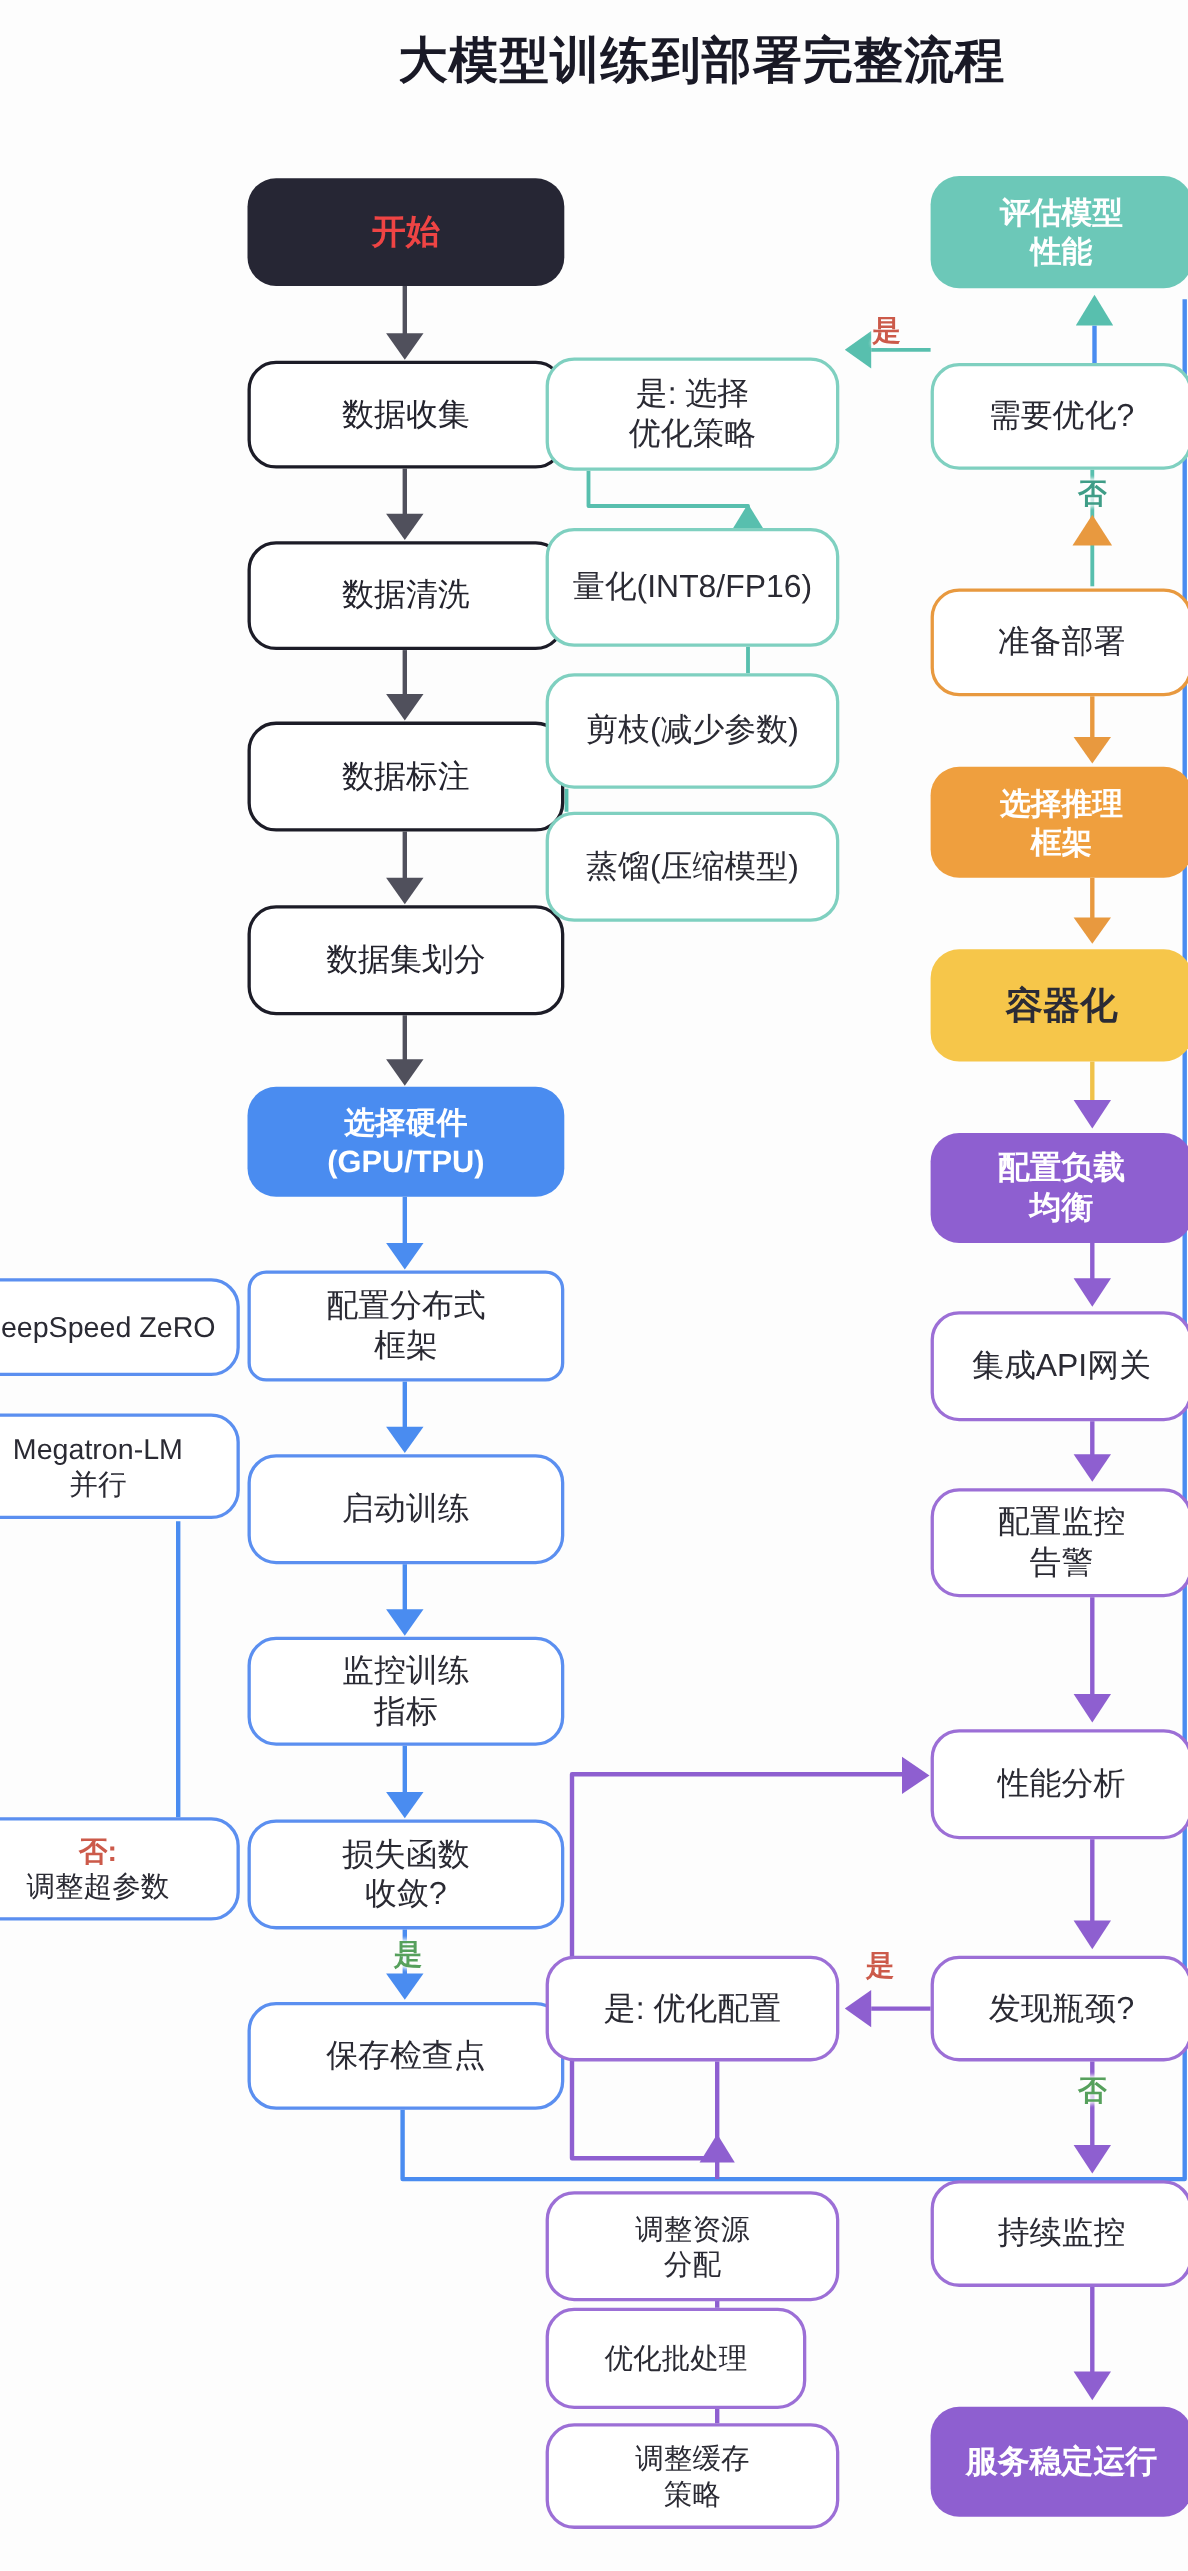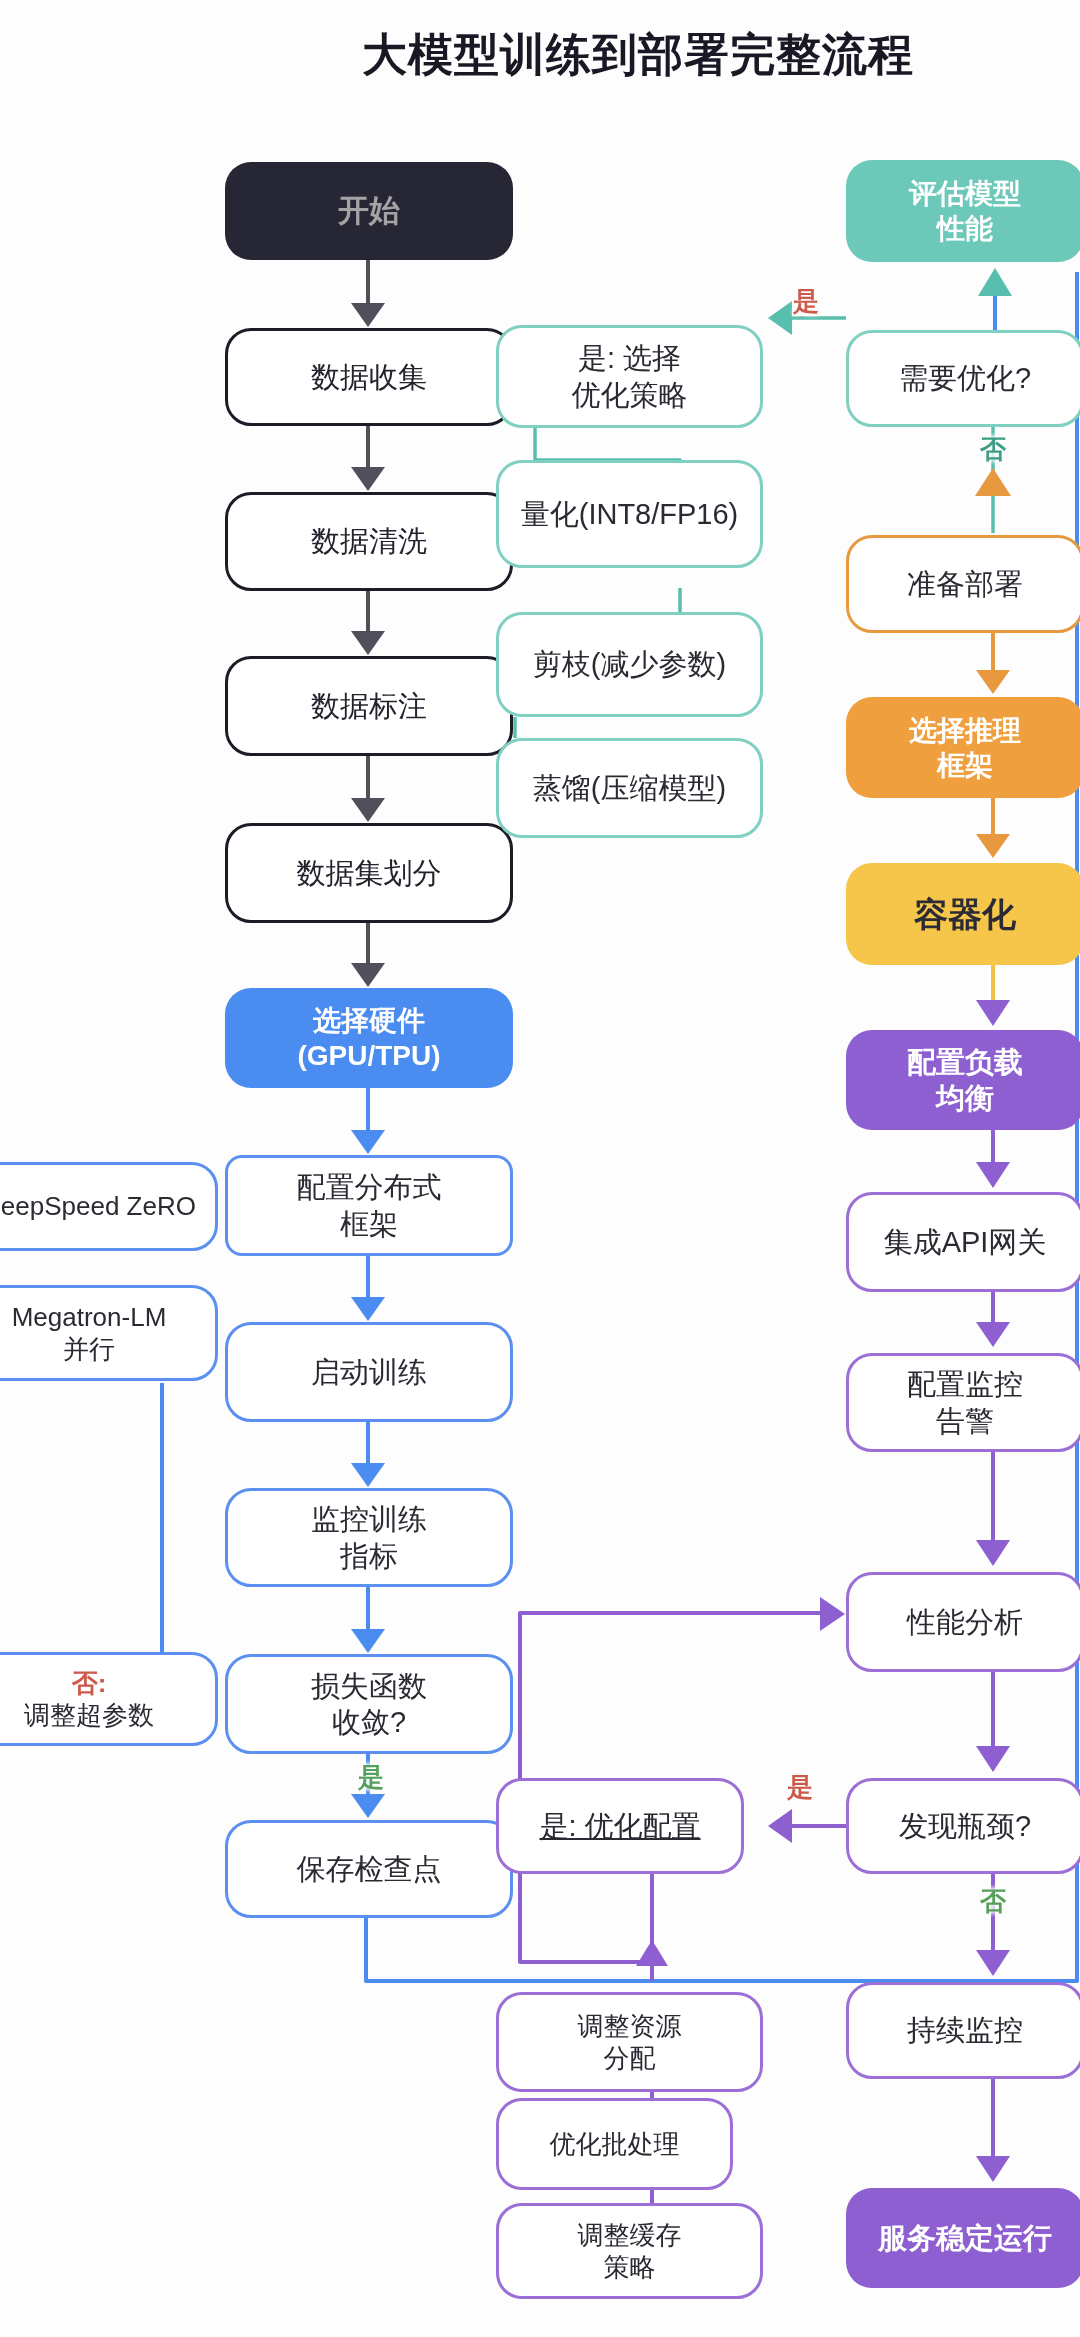--- a/index.html
+++ b/index.html
@@ -12,21 +12,21 @@
     position:absolute;left:362px;top:6px;
     font-size:45px;font-weight:800;color:#191926;letter-spacing:1px;
     white-space:nowrap;z-index:4;margin-top:19px;
   }
   svg.edges{position:absolute;left:0;top:0;z-index:1;}
   .box{
     position:absolute;z-index:2;box-sizing:border-box;border-radius:26px;
     display:flex;align-items:center;justify-content:center;text-align:center;
     font-size:29px;line-height:1.25;white-space:pre-line;
   }
-  .dark-fill   {background:#262634;color:#a3a3a3;font-weight:700;font-size:31px;}
+  .dark-fill   {background:#262634;color:#ef4444;font-weight:700;font-size:31px;}
   .black-border{background:#fff;border:3.5px solid #1c1c27;color:#23232d;}
   .blue-fill   {background:#4a8cf0;color:#fff;font-weight:700;font-size:28px;}
   .blue-border {background:#fff;border:3px solid #5b8ff0;color:#2a2a33;}
   .teal-fill   {background:#6cc8b8;color:#fff;font-weight:700;font-size:28px;}
   .teal-border {background:#fff;border:3px solid #7fd0c0;color:#2a2a33;}
   .orange-fill {background:#ef9f3e;color:#fff;font-weight:700;font-size:28px;}
   .orange-border{background:#fff;border:3.5px solid #e8993f;color:#2a2a33;}
   .yellow-fill {background:#f6c64a;color:#2b2b35;font-weight:700;font-size:34px;}
   .purple-fill {background:#8e5fd0;color:#fff;font-weight:700;font-size:29px;}
   .purple-border{background:#fff;border:3px solid #9c6fd6;color:#2a2a33;}
@@ -143,25 +143,25 @@
 
   <div class="box blue-border fs26" style="left:-40px;top:1162px;width:258px;height:89px;"><span>DeepSpeed ZeRO</span></div>
   <div class="box blue-border fs26" style="left:-40px;top:1285px;width:258px;height:96px;"><span>Megatron-LM
 并行</span></div>
   <div class="box blue-border fs26" style="left:-40px;top:1652px;width:258px;height:94px;">
     <span><span class="red-line">否:</span><br><span>调整超参数</span></span>
   </div>
 
   <div class="box teal-border" style="left:496px;top:325px;width:267px;height:103px;"><span>是: 选择
 优化策略</span></div>
-  <div class="box teal-border" style="left:496px;top:460px;width:267px;height:108px;"><span>量化(INT8/FP16)</span></div>
+  <div class="box teal-border" style="left:496px;top:480px;width:267px;height:108px;"><span>量化(INT8/FP16)</span></div>
   <div class="box teal-border" style="left:496px;top:612px;width:267px;height:105px;"><span>剪枝(减少参数)</span></div>
   <div class="box teal-border" style="left:496px;top:738px;width:267px;height:100px;"><span>蒸馏(压缩模型)</span></div>
 
-  <div class="box purple-border" style="left:496px;top:1778px;width:248px;height:96px;text-decoration:underline;"><span>是: 优化配置</span></div>
+  <div class="box purple-border" style="left:496px;top:1778px;width:267px;height:96px;"><span>是: 优化配置</span></div>
   <div class="box purple-border fs26" style="left:496px;top:1992px;width:267px;height:100px;"><span>调整资源
 分配</span></div>
   <div class="box purple-border fs26" style="left:496px;top:2098px;width:237px;height:92px;"><span>优化批处理</span></div>
   <div class="box purple-border fs26" style="left:496px;top:2203px;width:267px;height:96px;"><span>调整缓存
 策略</span></div>
 
   <div class="box teal-fill" style="left:846px;top:160px;width:238px;height:102px;"><span>评估模型
 性能</span></div>
   <div class="box teal-border" style="left:846px;top:330px;width:238px;height:97px;"><span>需要优化?</span></div>
   <div class="box orange-border" style="left:846px;top:535px;width:238px;height:98px;"><span>准备部署</span></div>

